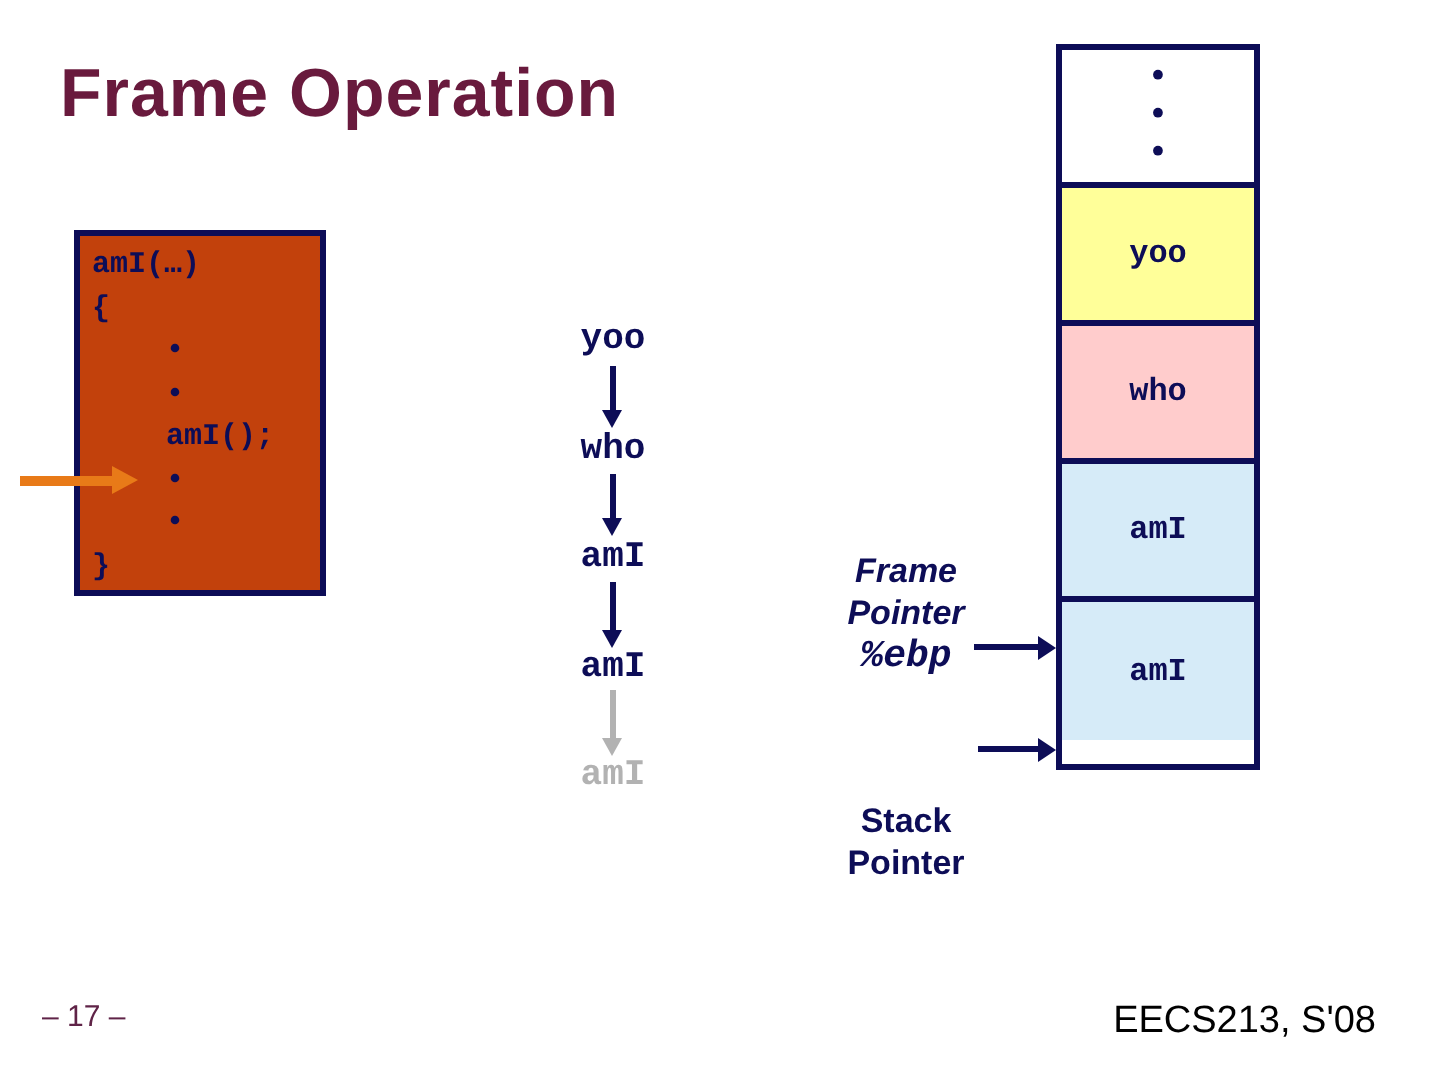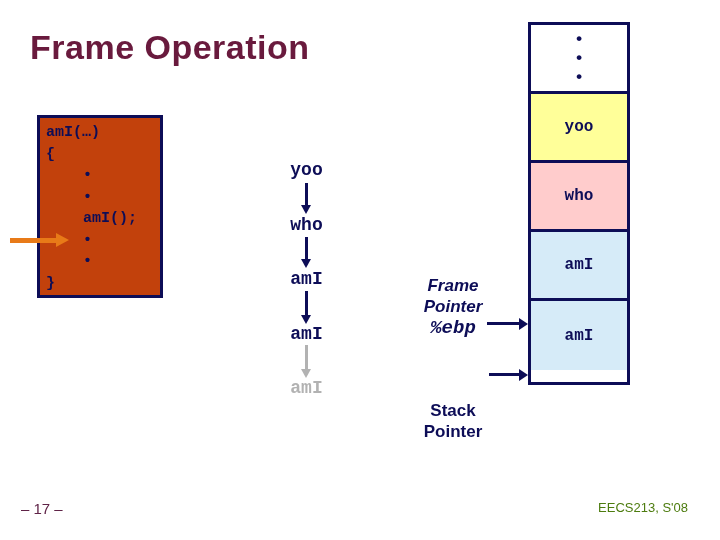--- a/index.html
+++ b/index.html
@@ -101,21 +101,21 @@
   .harrow.fp { left: 487px; top: 322px; width: 32px; }
   .harrow.sp { left: 489px; top: 373px; width: 30px; }
 
   
   .footer-left {
     position: absolute; left: 21px; top: 500px;
     font-size: 15px; color: #5f2347;
   }
   .footer-right {
     position: absolute; right: 32px; top: 500px;
-    font-size: 13px; color: #4d7c0f;
+    font-size: 19px; color: #000000;
   }
 </style>
 </head>
 <body>
 
 <div class="slide">
 
   <div class="title">Frame Operation</div>
 
   <div class="code-box">

